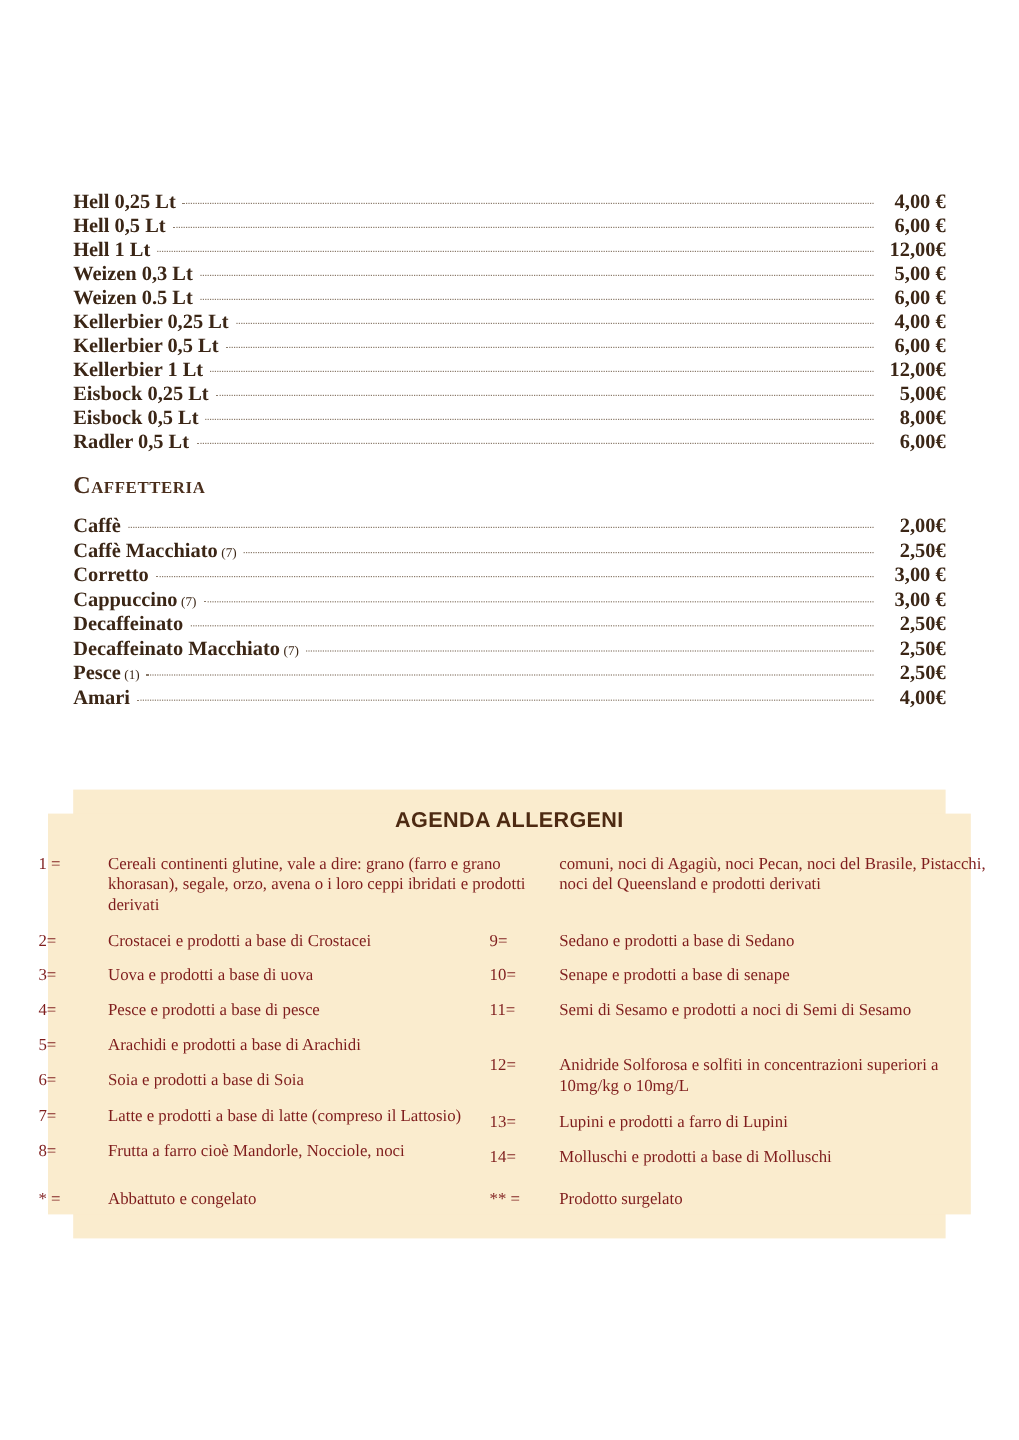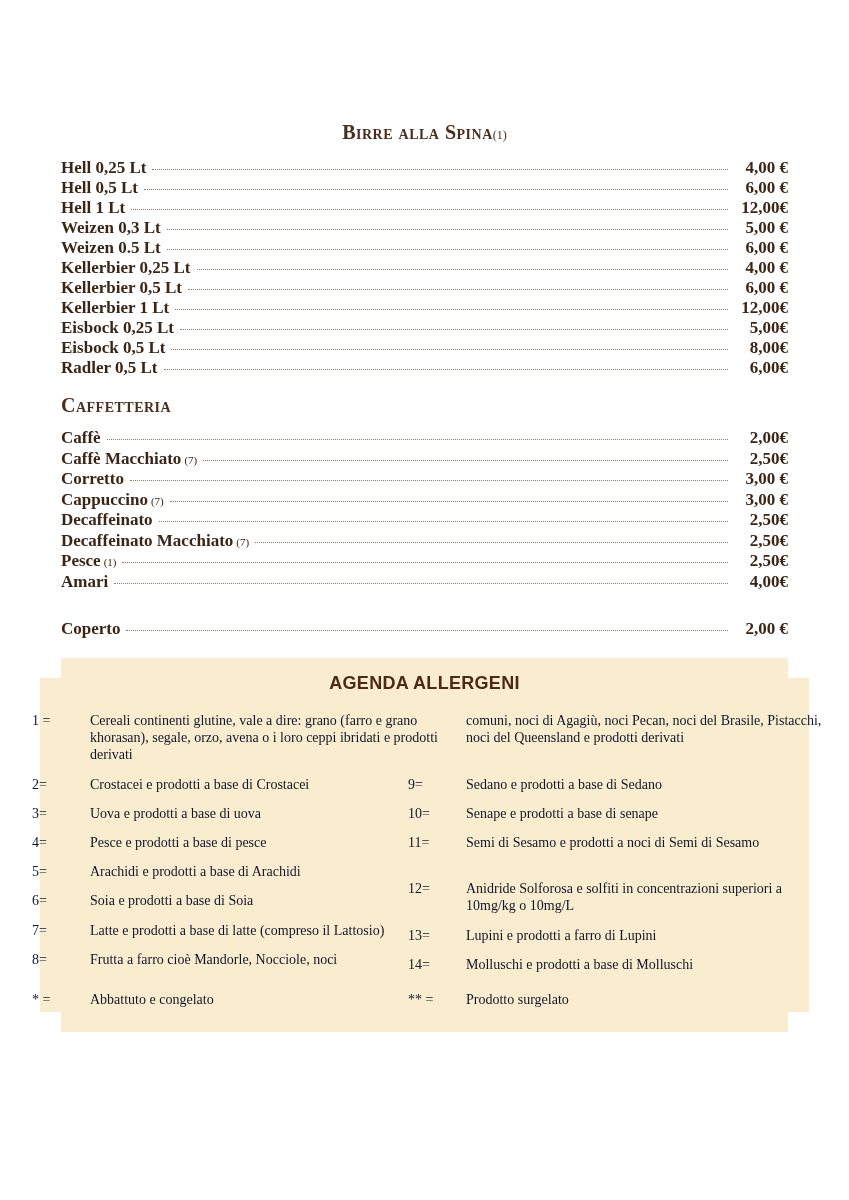--- a/index.html
+++ b/index.html
@@ -26,33 +26,32 @@
                height: 0; transform: translateY(-3px); }
   .row .price { flex: 0 0 56px; text-align: right; }
 
   .allergen-outer { position: absolute; left: 61px; top: 658px; width: 727px; height: 374px; background: #faecce; }
   .allergen-band { position: absolute; left: 40px; top: 678px; width: 769px; height: 334px; background: #faecce; }
   .allergen-title { position: absolute; left: 0; width: 849px; top: 673px; text-align: center;
                     font-family: "Liberation Sans", sans-serif; font-weight: bold; font-size: 18px;
                     color: #4d2a12; letter-spacing: 0.3px; }
 
   .al { position: absolute; font-family: "Liberation Serif", serif; font-size: 14px; line-height: 17px;
-        color: #0f172a; }
+        color: #7f1d1d; }
   .al .num { display: inline-block; }
   .al .txt { display: inline; }
   .col1 { left: 61px; width: 370px; }
   .col2 { left: 437px; width: 360px; }
   .hang { padding-left: 29px; text-indent: -29px; }
 </style>
 </head>
 <body>
 
 <div class="page">
 
-  <div class="sec-title" id="t-birre"><span>Birre alla Spina</span><span class="ref">(1)</span></div>
   <div class="list" id="list-birre">
       <div class="row">
         <span class="name">Hell 0,25 Lt</span>
         <span class="dots"></span>
         <span class="price">4,00 €</span>
       </div>
       <div class="row">
         <span class="name">Hell 0,5 Lt</span>
         <span class="dots"></span>
         <span class="price">6,00 €</span>
@@ -145,27 +144,20 @@
         <span class="dots"></span>
         <span class="price">2,50€</span>
       </div>
       <div class="row">
         <span class="name">Amari</span>
         <span class="dots"></span>
         <span class="price">4,00€</span>
       </div>
     </div>
 
-  <div class="list" id="list-coperto">
-    <div class="row">
-      <span class="name">Coperto</span>
-      <span class="dots"></span>
-      <span class="price">2,00 €</span>
-    </div>
-  </div>
 
   <div class="allergen-outer"></div>
   <div class="allergen-band"></div>
   <div class="allergen-title">AGENDA ALLERGENI</div>
   <div id="allergen-entries">
       <div class="al col1 hang" style="top: 712px;"><span class="num" style="width: 29px;">1 =</span><span class="txt">Cereali continenti glutine, vale a dire: grano (farro e grano khorasan), segale, orzo, avena o i loro ceppi ibridati e prodotti derivati</span></div>
       <div class="al col1 hang" style="top: 776px;"><span class="num" style="width: 29px;">2=</span><span class="txt">Crostacei e prodotti a base di Crostacei</span></div>
       <div class="al col1 hang" style="top: 805px;"><span class="num" style="width: 29px;">3=</span><span class="txt">Uova e prodotti a base di uova</span></div>
       <div class="al col1 hang" style="top: 834px;"><span class="num" style="width: 29px;">4=</span><span class="txt">Pesce e prodotti a base di pesce</span></div>
       <div class="al col1 hang" style="top: 863px;"><span class="num" style="width: 29px;">5=</span><span class="txt">Arachidi e prodotti a base di Arachidi</span></div>

